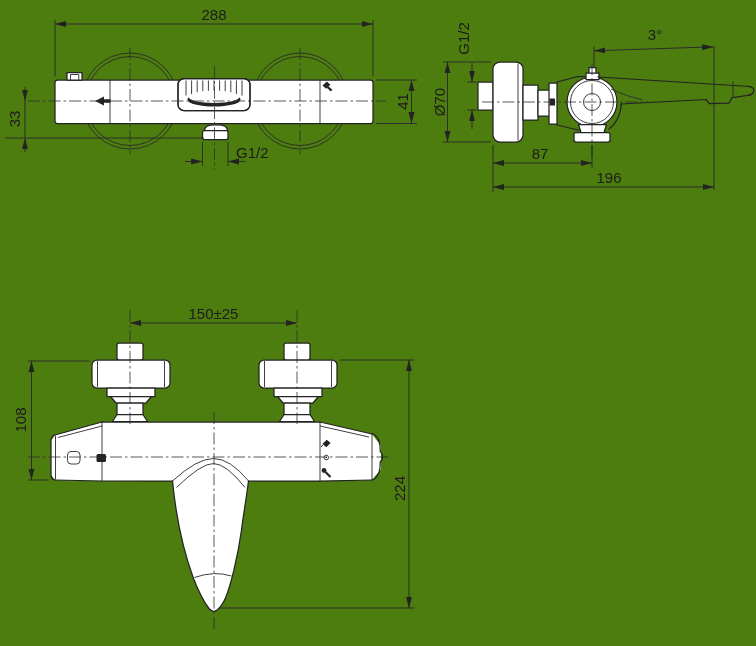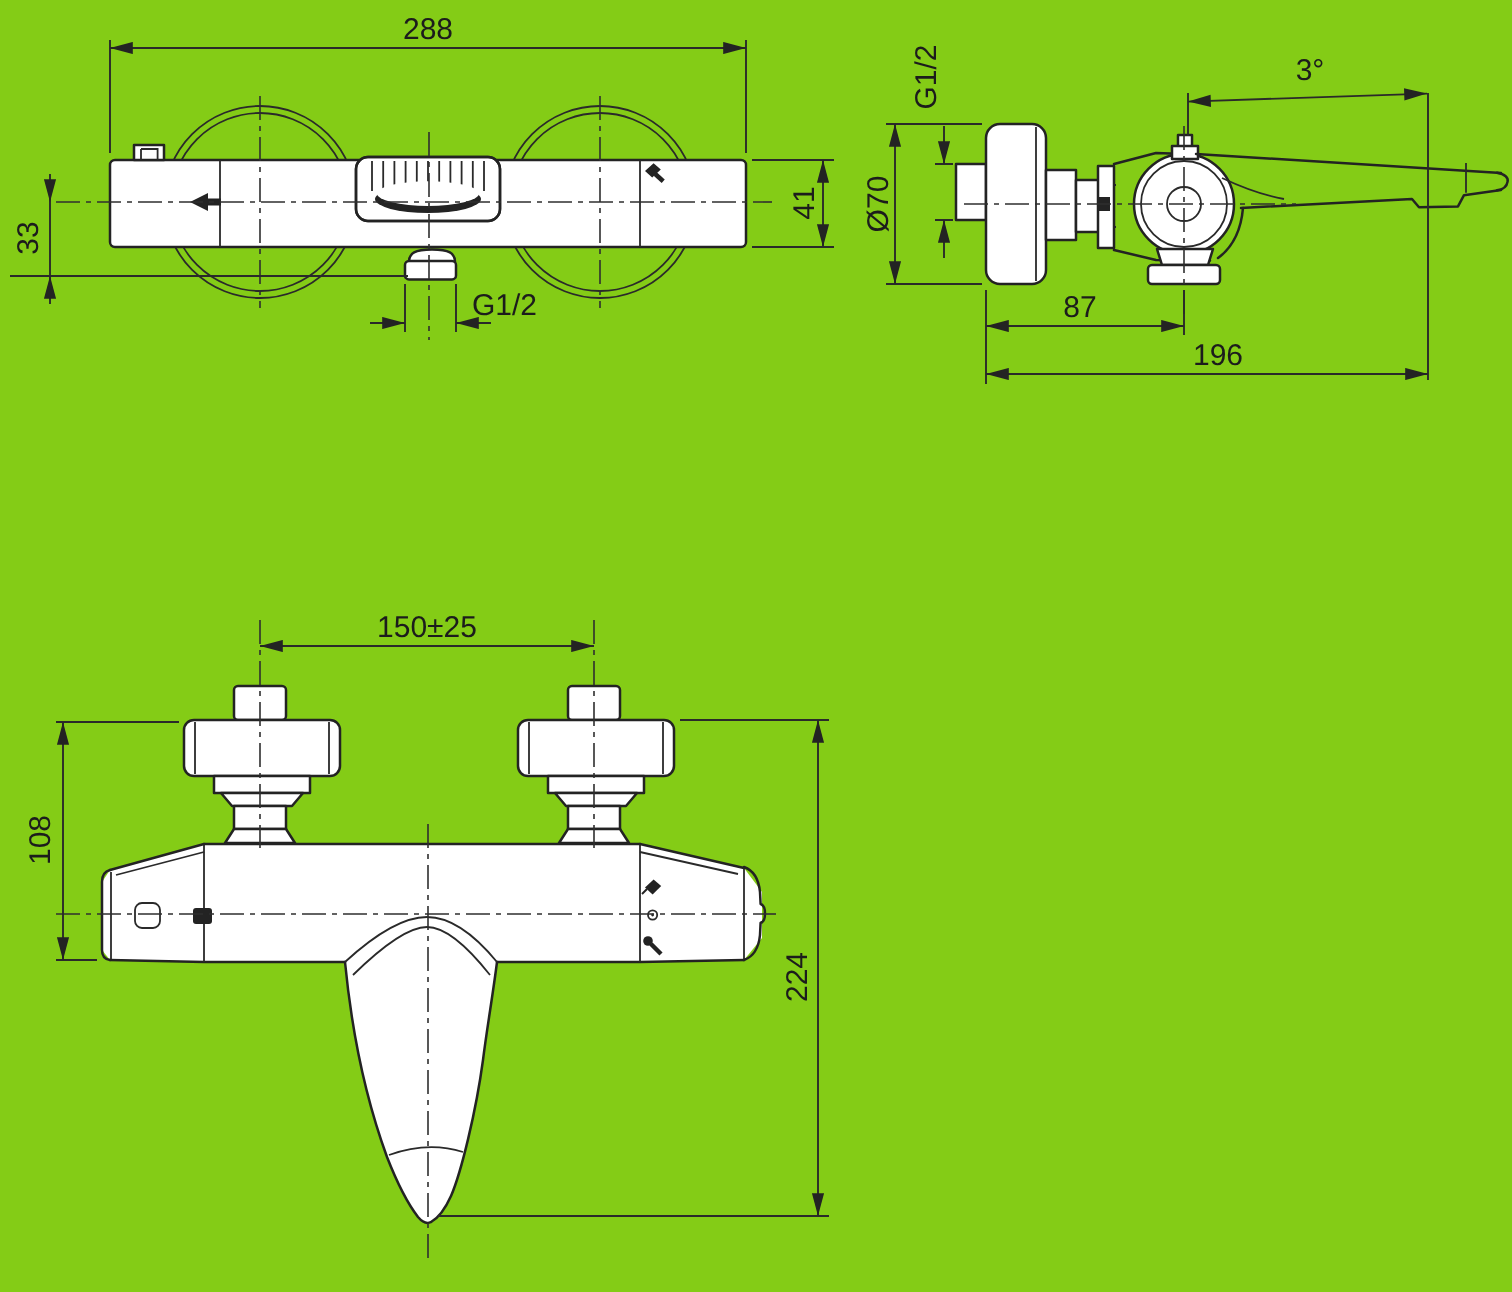--- a/index.html
+++ b/index.html
@@ -1,16 +1,16 @@
 <!DOCTYPE html>
 <html><head>
 <meta charset="utf-8">
 <style>
   html,body{margin:0;padding:0;background:#ffffff;}
-  .sheet{position:relative;width:756px;height:646px;background:#84cc16;overflow:hidden;
+  .sheet{position:relative;width:756px;height:646px;background:#4d7c0f;overflow:hidden;
          font-family:"Liberation Sans", sans-serif;}
   svg{display:block}
   svg text{font-family:"Liberation Sans", sans-serif;font-size:15px;fill:#1c1c1c;}
   .part{stroke:#232323;stroke-width:1.25;fill:none;stroke-linecap:round;stroke-linejoin:round;}
   .partw{stroke:#232323;stroke-width:1.25;fill:#ffffff;stroke-linejoin:round;}
   .thin{stroke:#2a2a2a;stroke-width:0.9;fill:none;}
   .dim{stroke:#2a2a2a;stroke-width:0.95;fill:none;}
   .cl{stroke:#2f2f2f;stroke-width:0.8;fill:none;stroke-dasharray:12 3 2.5 3;}
   .solidfill{fill:#232323;stroke:none;}
 </style>

